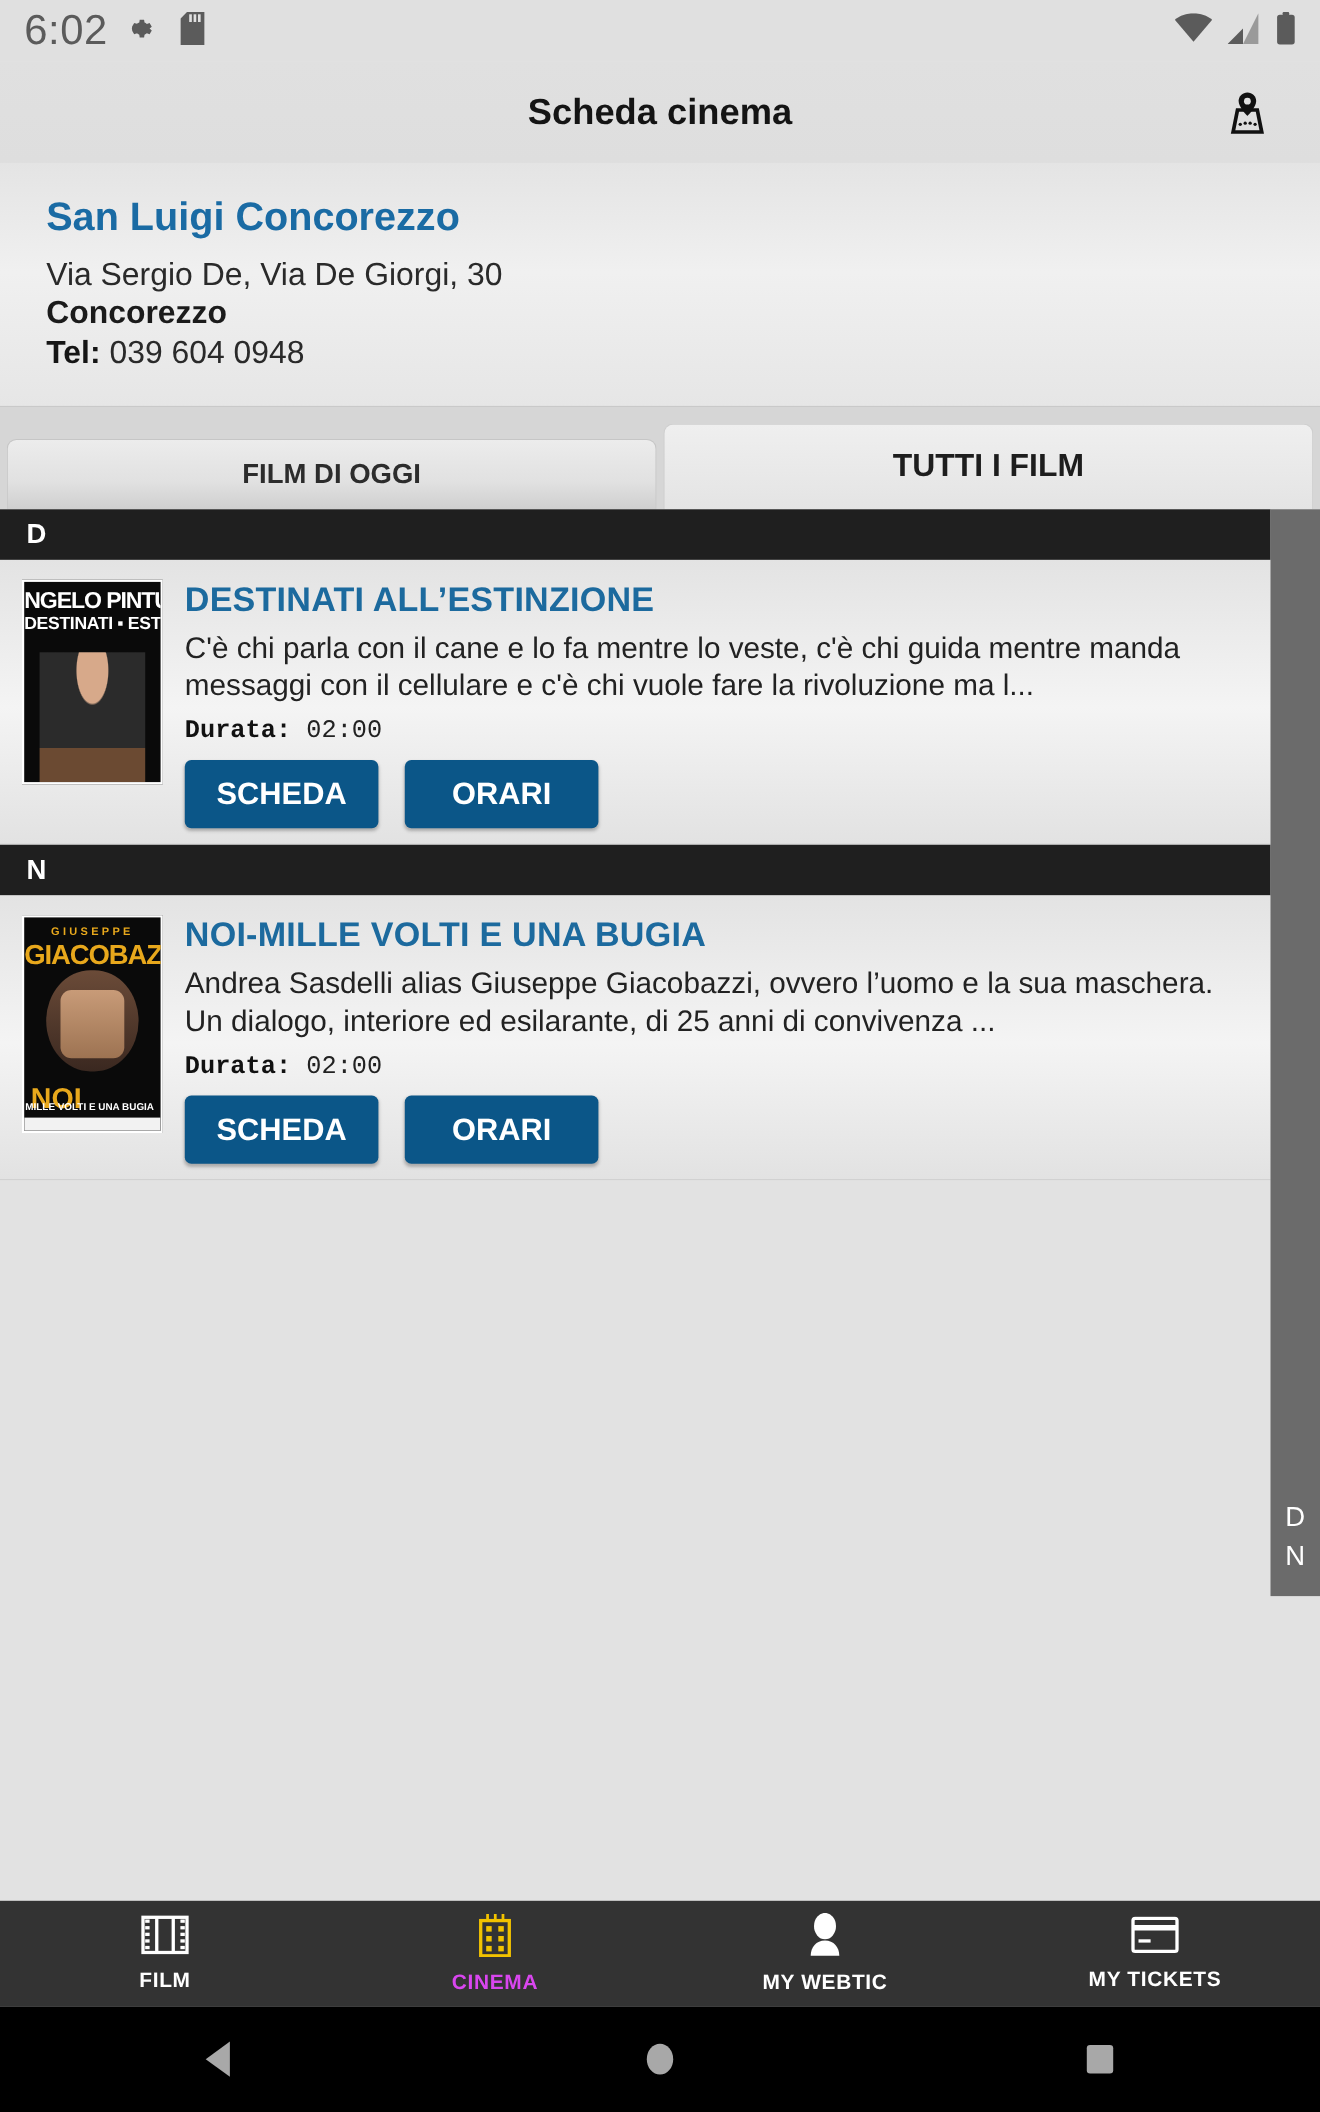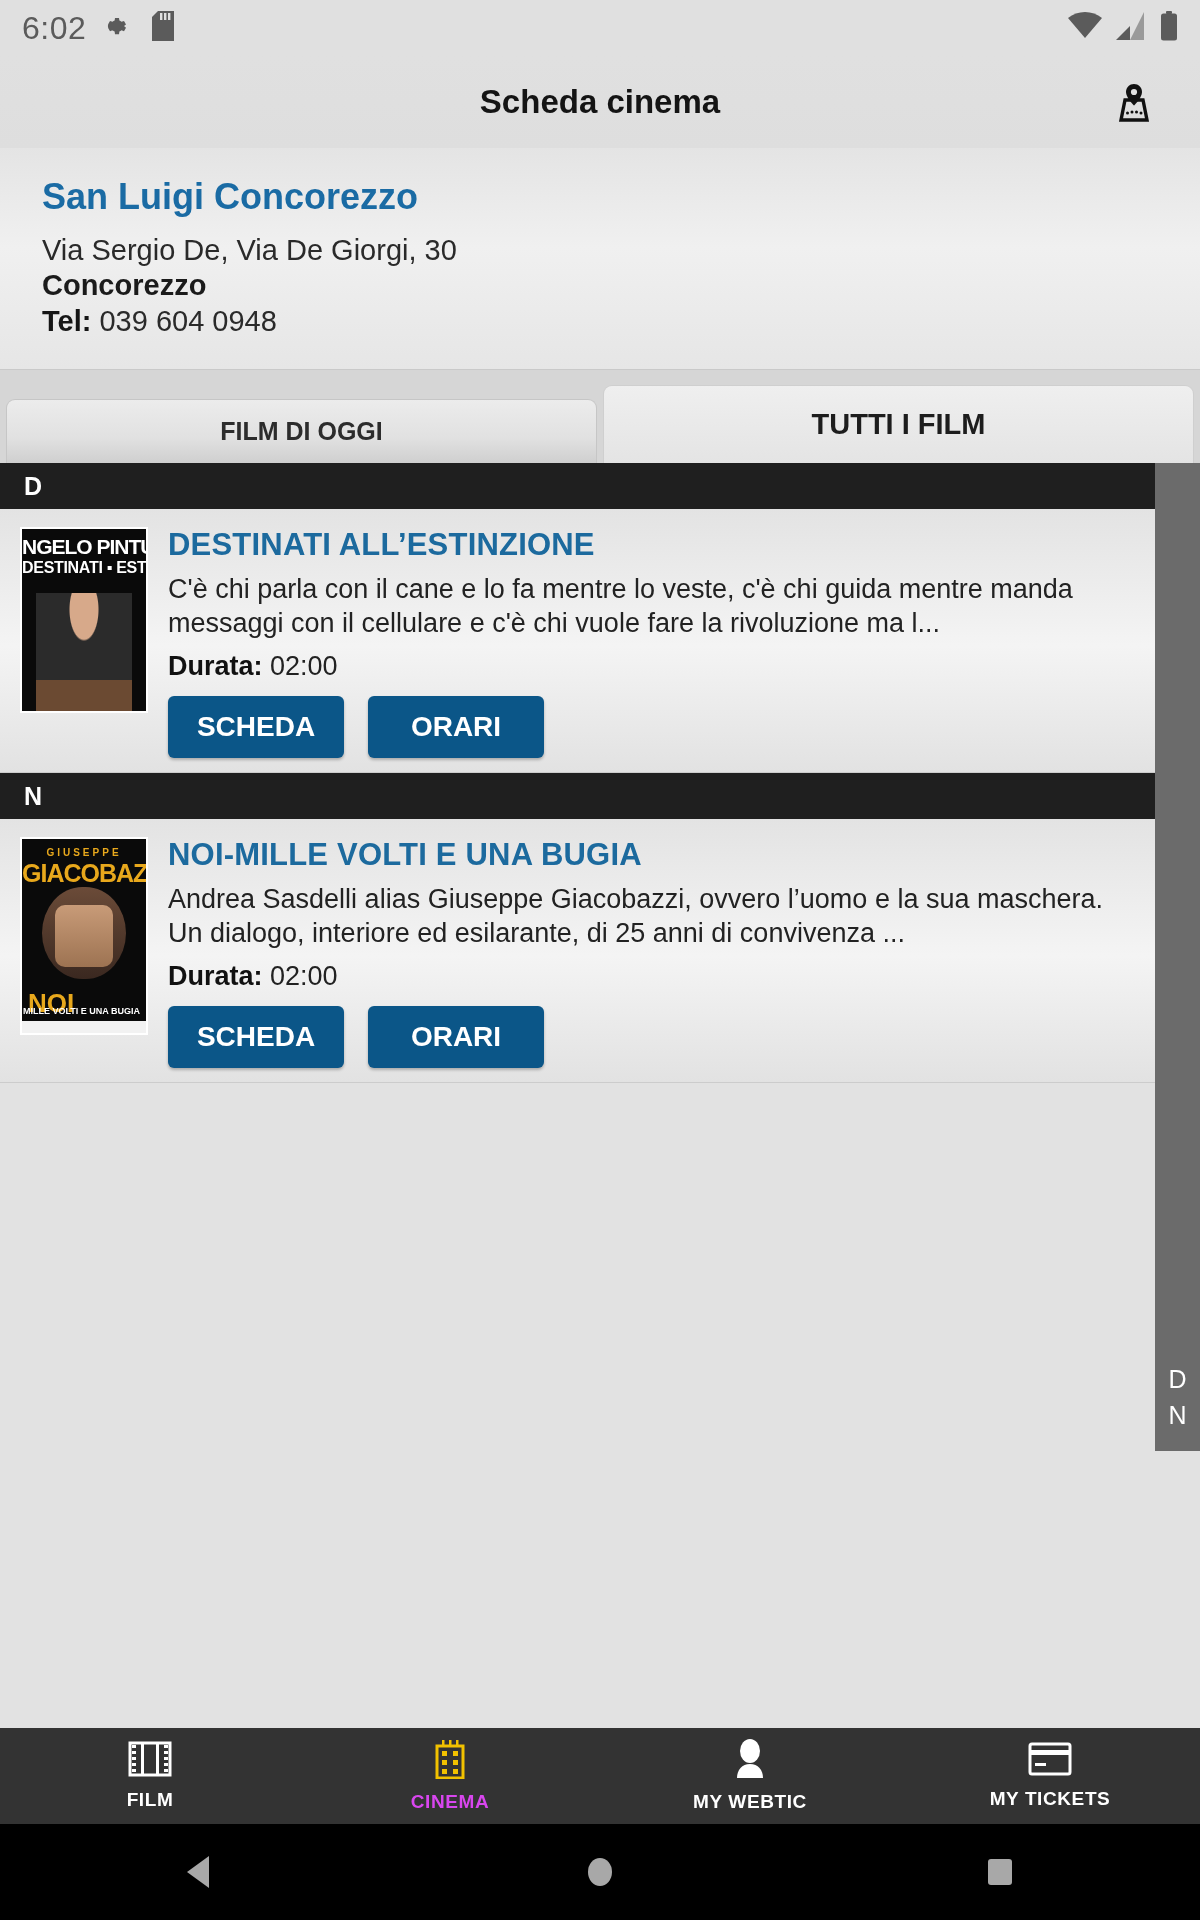--- a/index.html
+++ b/index.html
@@ -13,21 +13,21 @@
 
   
   .statusbar{
     height:56px; width:100%;
     background:#e0e0e0;
     display:flex; align-items:center;
     padding:0 22px;
     position:relative;
   }
   .sb-left{ display:flex; align-items:center; gap:18px; }
-  .sb-time{ font-size:32px; color:#5b5b5b; letter-spacing:.5px; }
+  .sb-time{ font-size:38px; color:#5b5b5b; letter-spacing:.5px; }
   .sb-right{ margin-left:auto; display:flex; align-items:center; gap:14px; }
   .ico-gear,.ico-sd,.ico-wifi,.ico-sig,.ico-bat{ display:block; }
 
   
   .appbar{
     height:92px; width:100%;
     background:linear-gradient(#e0e0e0,#dedede);
     display:flex; align-items:center; justify-content:center;
     position:relative;
   }
@@ -113,21 +113,21 @@
   .poster.tall{ height:198px; }
   .movie-body{ padding-left:20px; padding-right:16px; flex:1; }
   .movie-title{
     font-size:31px; font-weight:bold; color:#1c6a9e;
     letter-spacing:.2px; margin-bottom:9px;
   }
   .movie-desc{
     font-size:27px; color:#222; line-height:1.26;
     margin-bottom:11px;
   }
-  .movie-dur{ font-size:27px; color:#222; margin-bottom:14px; }
+  .movie-dur{ font-size:23px; color:#222; margin-bottom:14px;font-family:Liberation Mono, monospace; }
   .movie-dur b{ color:#111; }
   .btn-row{ display:flex; gap:24px; }
   .btn{
     background:#0b5688;
     color:#fff; font-weight:bold; font-size:28px;
     padding:15px 0; width:176px;
     text-align:center; border-radius:6px;
     cursor:pointer; border:none;
     box-shadow:0 2px 3px rgba(0,0,0,.25);
     font-family:"Liberation Sans", sans-serif;

